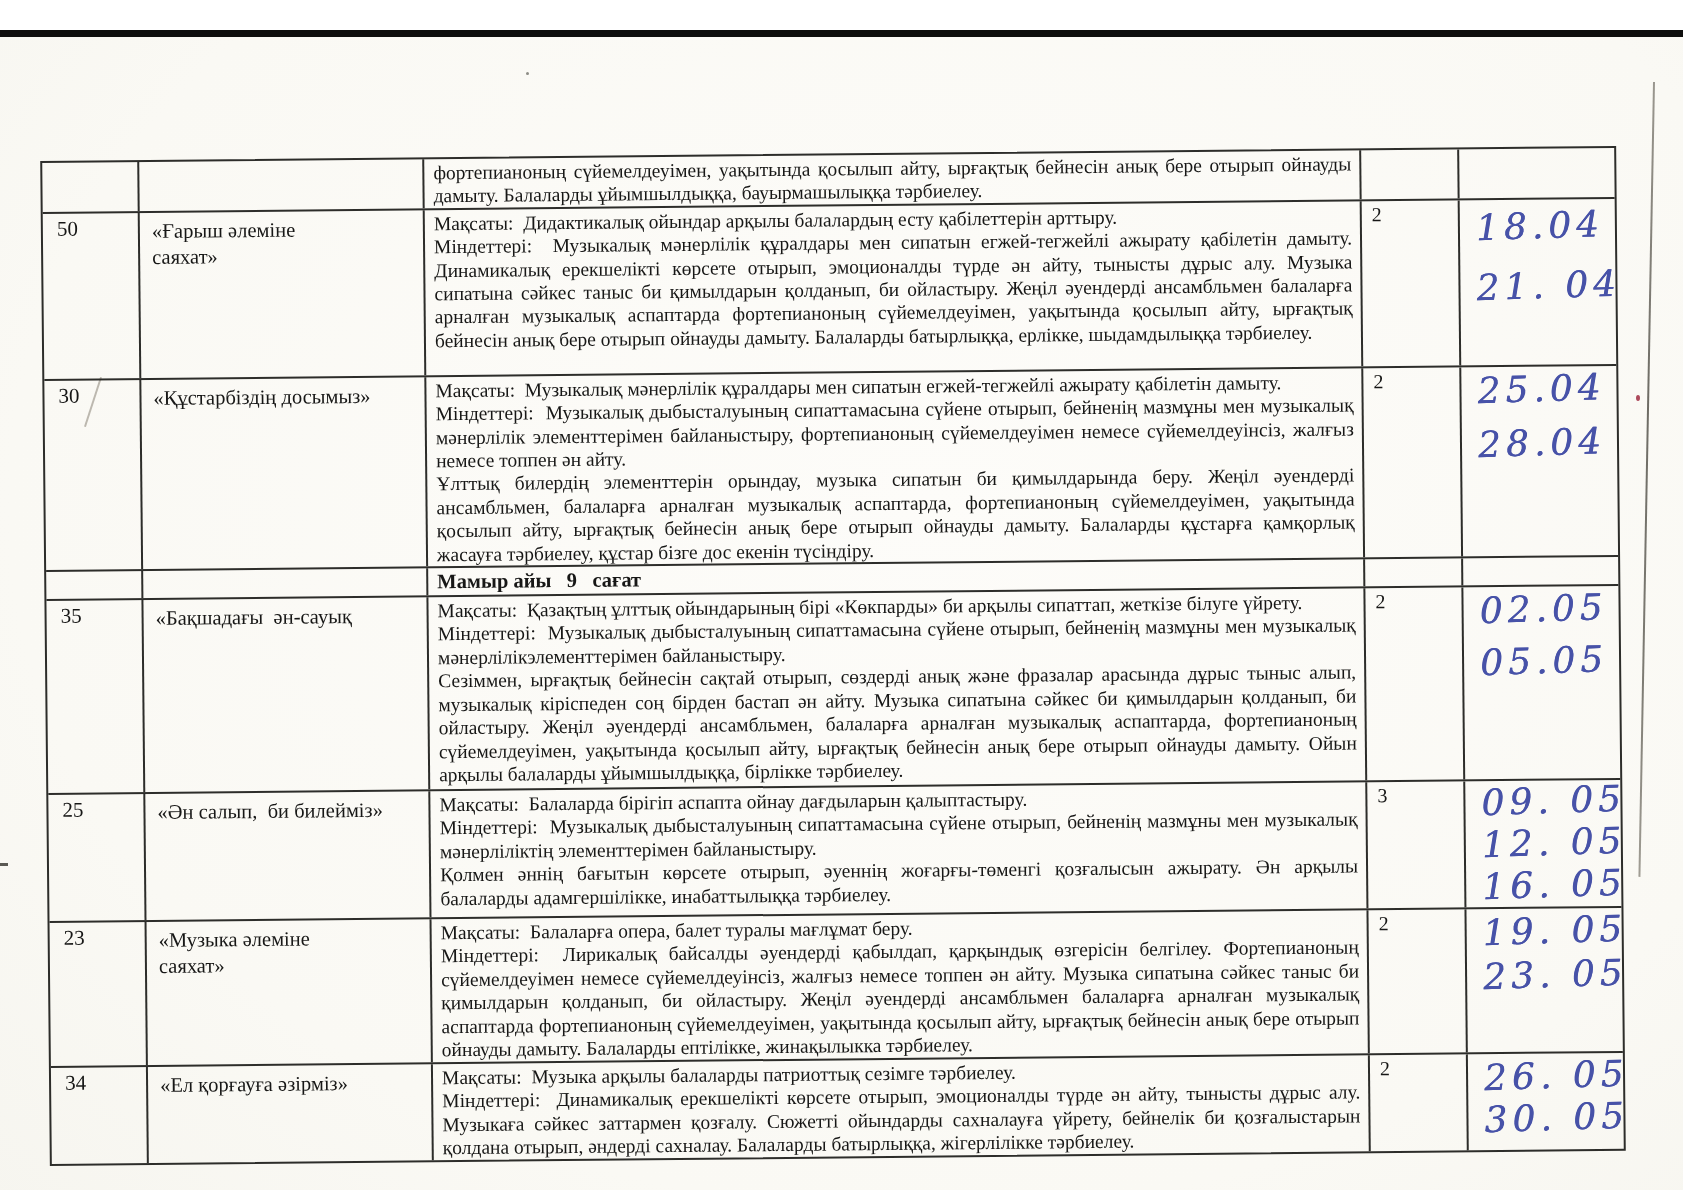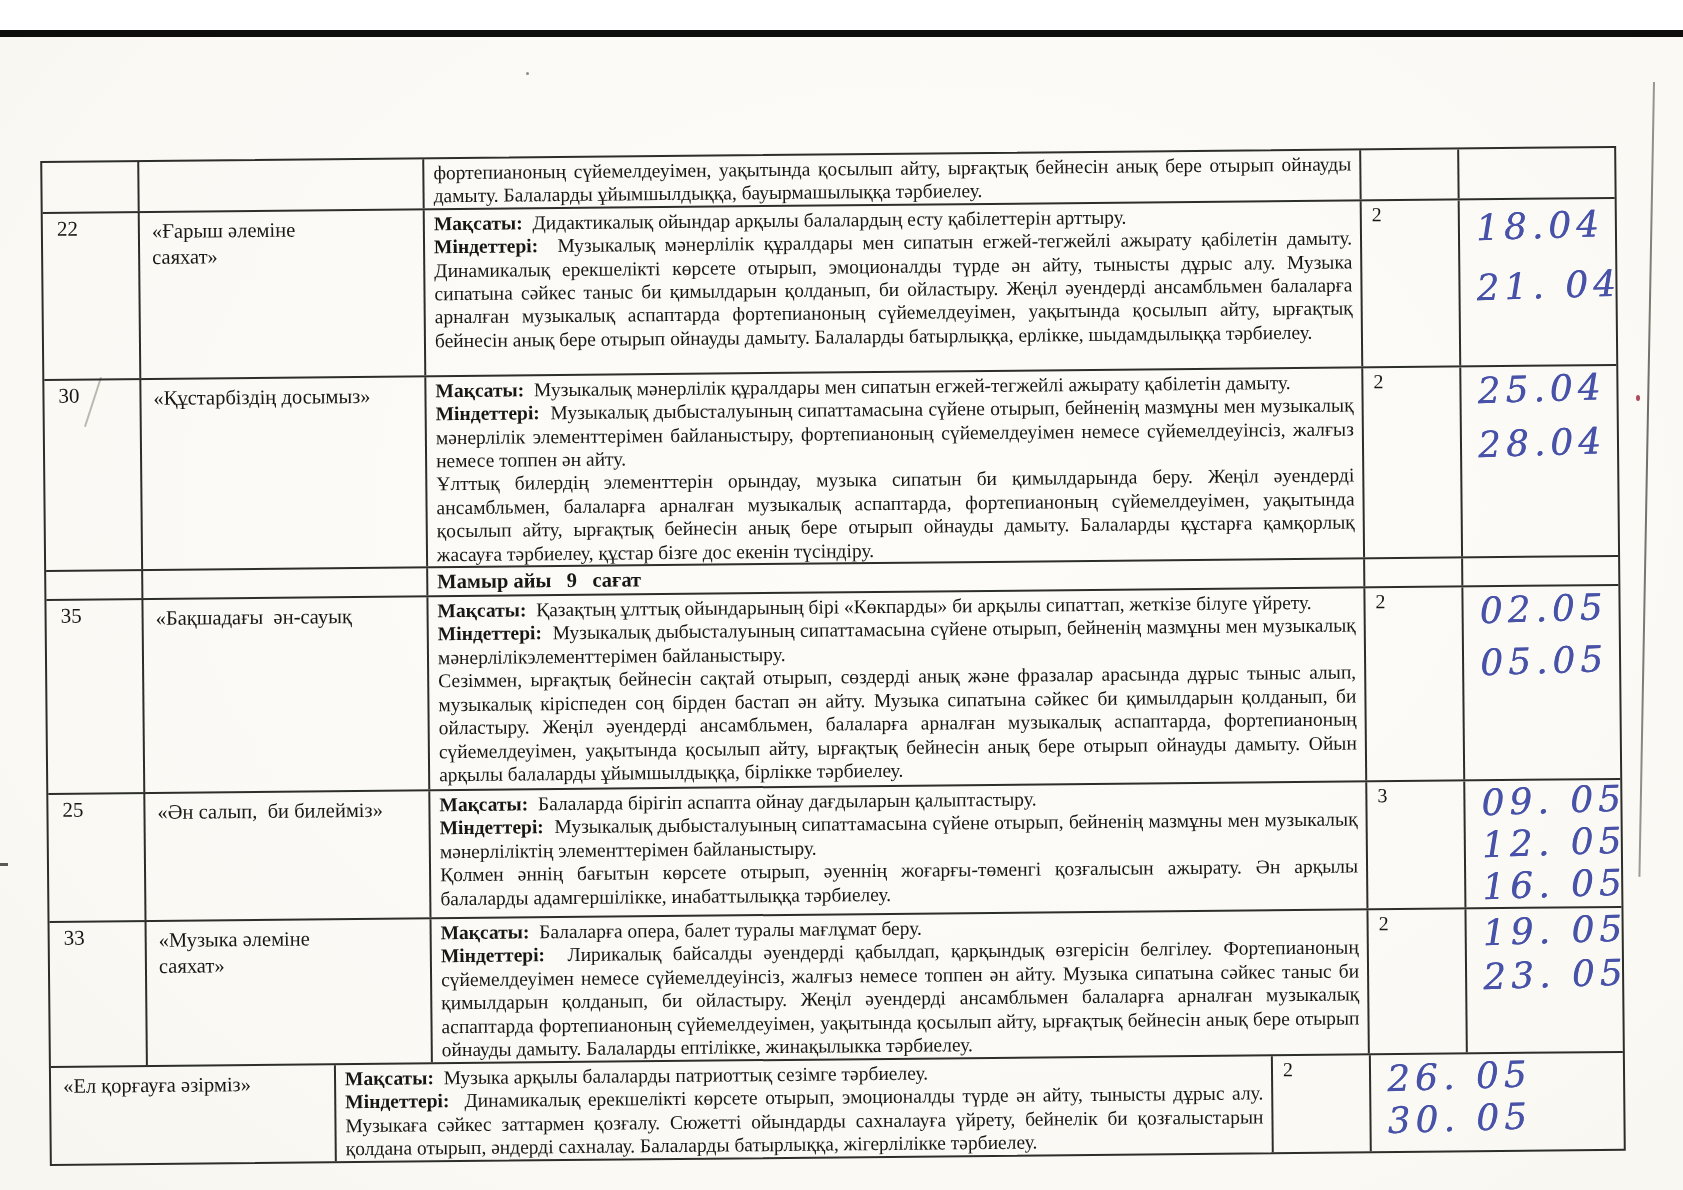--- a/index.html
+++ b/index.html
@@ -26,21 +26,21 @@
   .trow{display:flex;border-bottom:2px solid #2d2d2a;}
   .trow:last-child{border-bottom:none;}
   .cell{border-right:2px solid #2d2d2a;box-sizing:border-box;overflow:hidden;flex:none;}
   .cell:last-child{border-right:none;}
   .c-num{width:97px;padding:3px 0 0 14px;font-size:21px;}
   .c-title{width:285px;padding:5px 6px 0 12px;font-size:20.5px;line-height:26px;white-space:pre-wrap;}
   .c-content{width:937px;padding:2px 8px 0 9px;font-size:19.5px;line-height:23.4px;}
   .c-hours{width:98px;padding:2px 0 0 10px;font-size:20px;}
   .c-dates{width:159px;padding:2px 0 0 10px;}
   .para{text-align:justify;margin:0;}
-  .lbl{font-weight:bold;}
+  .lbl{font-weight:normal;}
   .section-head{font-weight:bold;font-size:20.5px;line-height:22px;white-space:pre-wrap;}
   .hand{
     font-family:"DejaVu Serif",serif;font-style:italic;color:#4752a8;
     font-size:36px;line-height:40px;letter-spacing:5px;
     text-shadow:0.4px 0 0 #4752a8;transform:rotate(-1.3deg);transform-origin:left center;
     margin-left:6px;white-space:nowrap;
   }
 </style>
 </head>
 <body>
@@ -60,21 +60,21 @@
         <div class="cell c-num"></div>
         <div class="cell c-title"></div>
         <div class="cell c-content">
           <div class="para"><span>фортепианоның сүйемелдеуімен, уақытында қосылып айту, ырғақтық бейнесін анық бере отырып ойнауды дамыту. Балаларды ұйымшылдыққа, бауырмашылыққа тәрбиелеу.</span></div>
         </div>
         <div class="cell c-hours"></div>
         <div class="cell c-dates"></div>
       </div>
       <div class="trow" style="min-height: 165px;">
         <div class="cell c-num">
-          <div>22</div>
+          <div>50</div>
         </div>
         <div class="cell c-title"><div>«Ғарыш әлеміне</div><div>саяхат»</div></div>
         <div class="cell c-content">
           <div class="para"><b class="lbl">Мақсаты:</b>&nbsp; <span>Дидактикалық ойындар арқылы балалардың есту қабілеттерін арттыру.</span></div>
           <div class="para"><b class="lbl">Міндеттері:</b>&nbsp; <span>Музыкалық мәнерлілік құралдары мен сипатын егжей-тегжейлі ажырату қабілетін дамыту. Динамикалық ерекшелікті көрсете отырып, эмоционалды түрде ән айту, тынысты дұрыс алу.  Музыка сипатына сәйкес таныс би қимылдарын қолданып, би ойластыру.  Жеңіл әуендерді ансамбльмен балаларға арналған музыкалық аспаптарда фортепианоның сүйемелдеуімен,  уақытында қосылып айту, ырғақтық бейнесін анық бере отырып ойнауды дамыту. Балаларды батырлыққа, ерлікке, шыдамдылыққа тәрбиелеу.</span></div>
         </div>
         <div class="cell c-hours">
           <div>2</div>
         </div>
         <div class="cell c-dates">
@@ -141,36 +141,39 @@
           <div>3</div>
         </div>
         <div class="cell c-dates">
           <div class="hand" style="margin-top: 0px;">09. 05</div>
           <div class="hand" style="margin-top: 2px;">12. 05</div>
           <div class="hand" style="margin-top: 2px;">16. 05</div>
         </div>
       </div>
       <div class="trow" style="min-height: 143px;">
         <div class="cell c-num">
-          <div>33</div>
+          <div>23</div>
         </div>
         <div class="cell c-title"><div>«Музыка әлеміне</div><div>саяхат»</div></div>
         <div class="cell c-content">
           <div class="para"><b class="lbl">Мақсаты:</b>&nbsp; <span>Балаларға опера, балет туралы мағлұмат беру.</span></div>
           <div class="para"><b class="lbl">Міндеттері:</b>&nbsp; <span>Лирикалық байсалды әуендерді қабылдап, қарқындық өзгерісін белгілеу. Фортепианоның сүйемелдеуімен немесе сүйемелдеуінсіз, жалғыз немесе топпен ән айту. Музыка сипатына сәйкес таныс би қимылдарын қолданып, би ойластыру. Жеңіл әуендерді ансамбльмен балаларға арналған музыкалық аспаптарда фортепианоның сүйемелдеуімен, уақытында қосылып айту, ырғақтық бейнесін анық бере отырып ойнауды дамыту. Балаларды ептілікке, жинақылыкка тәрбиелеу.</span></div>
         </div>
         <div class="cell c-hours">
           <div>2</div>
         </div>
         <div class="cell c-dates">
           <div class="hand" style="margin-top: 2px;">19. 05</div>
           <div class="hand" style="margin-top: 4px;">23. 05</div>
         </div>
       </div>
       <div class="trow" style="min-height: 88px;">
+        <div class="cell c-num">
+          <div>34</div>
+        </div>
         <div class="cell c-title"><div>«Ел қорғауға әзірміз»</div></div>
         <div class="cell c-content">
           <div class="para"><b class="lbl">Мақсаты:</b>&nbsp; <span>Музыка арқылы балаларды патриоттық сезімге тәрбиелеу.</span></div>
           <div class="para"><b class="lbl">Міндеттері:</b>&nbsp; <span>Динамикалық ерекшелікті көрсете отырып, эмоционалды түрде ән айту, тынысты дұрыс алу. Музыкаға сәйкес заттармен қозғалу. Сюжетті ойындарды сахналауға үйрету, бейнелік би қозғалыстарын қолдана отырып, әндерді сахналау. Балаларды батырлыққа, жігерлілікке тәрбиелеу.</span></div>
         </div>
         <div class="cell c-hours">
           <div>2</div>
         </div>
         <div class="cell c-dates">
           <div class="hand" style="margin-top: 2px;">26. 05</div>

